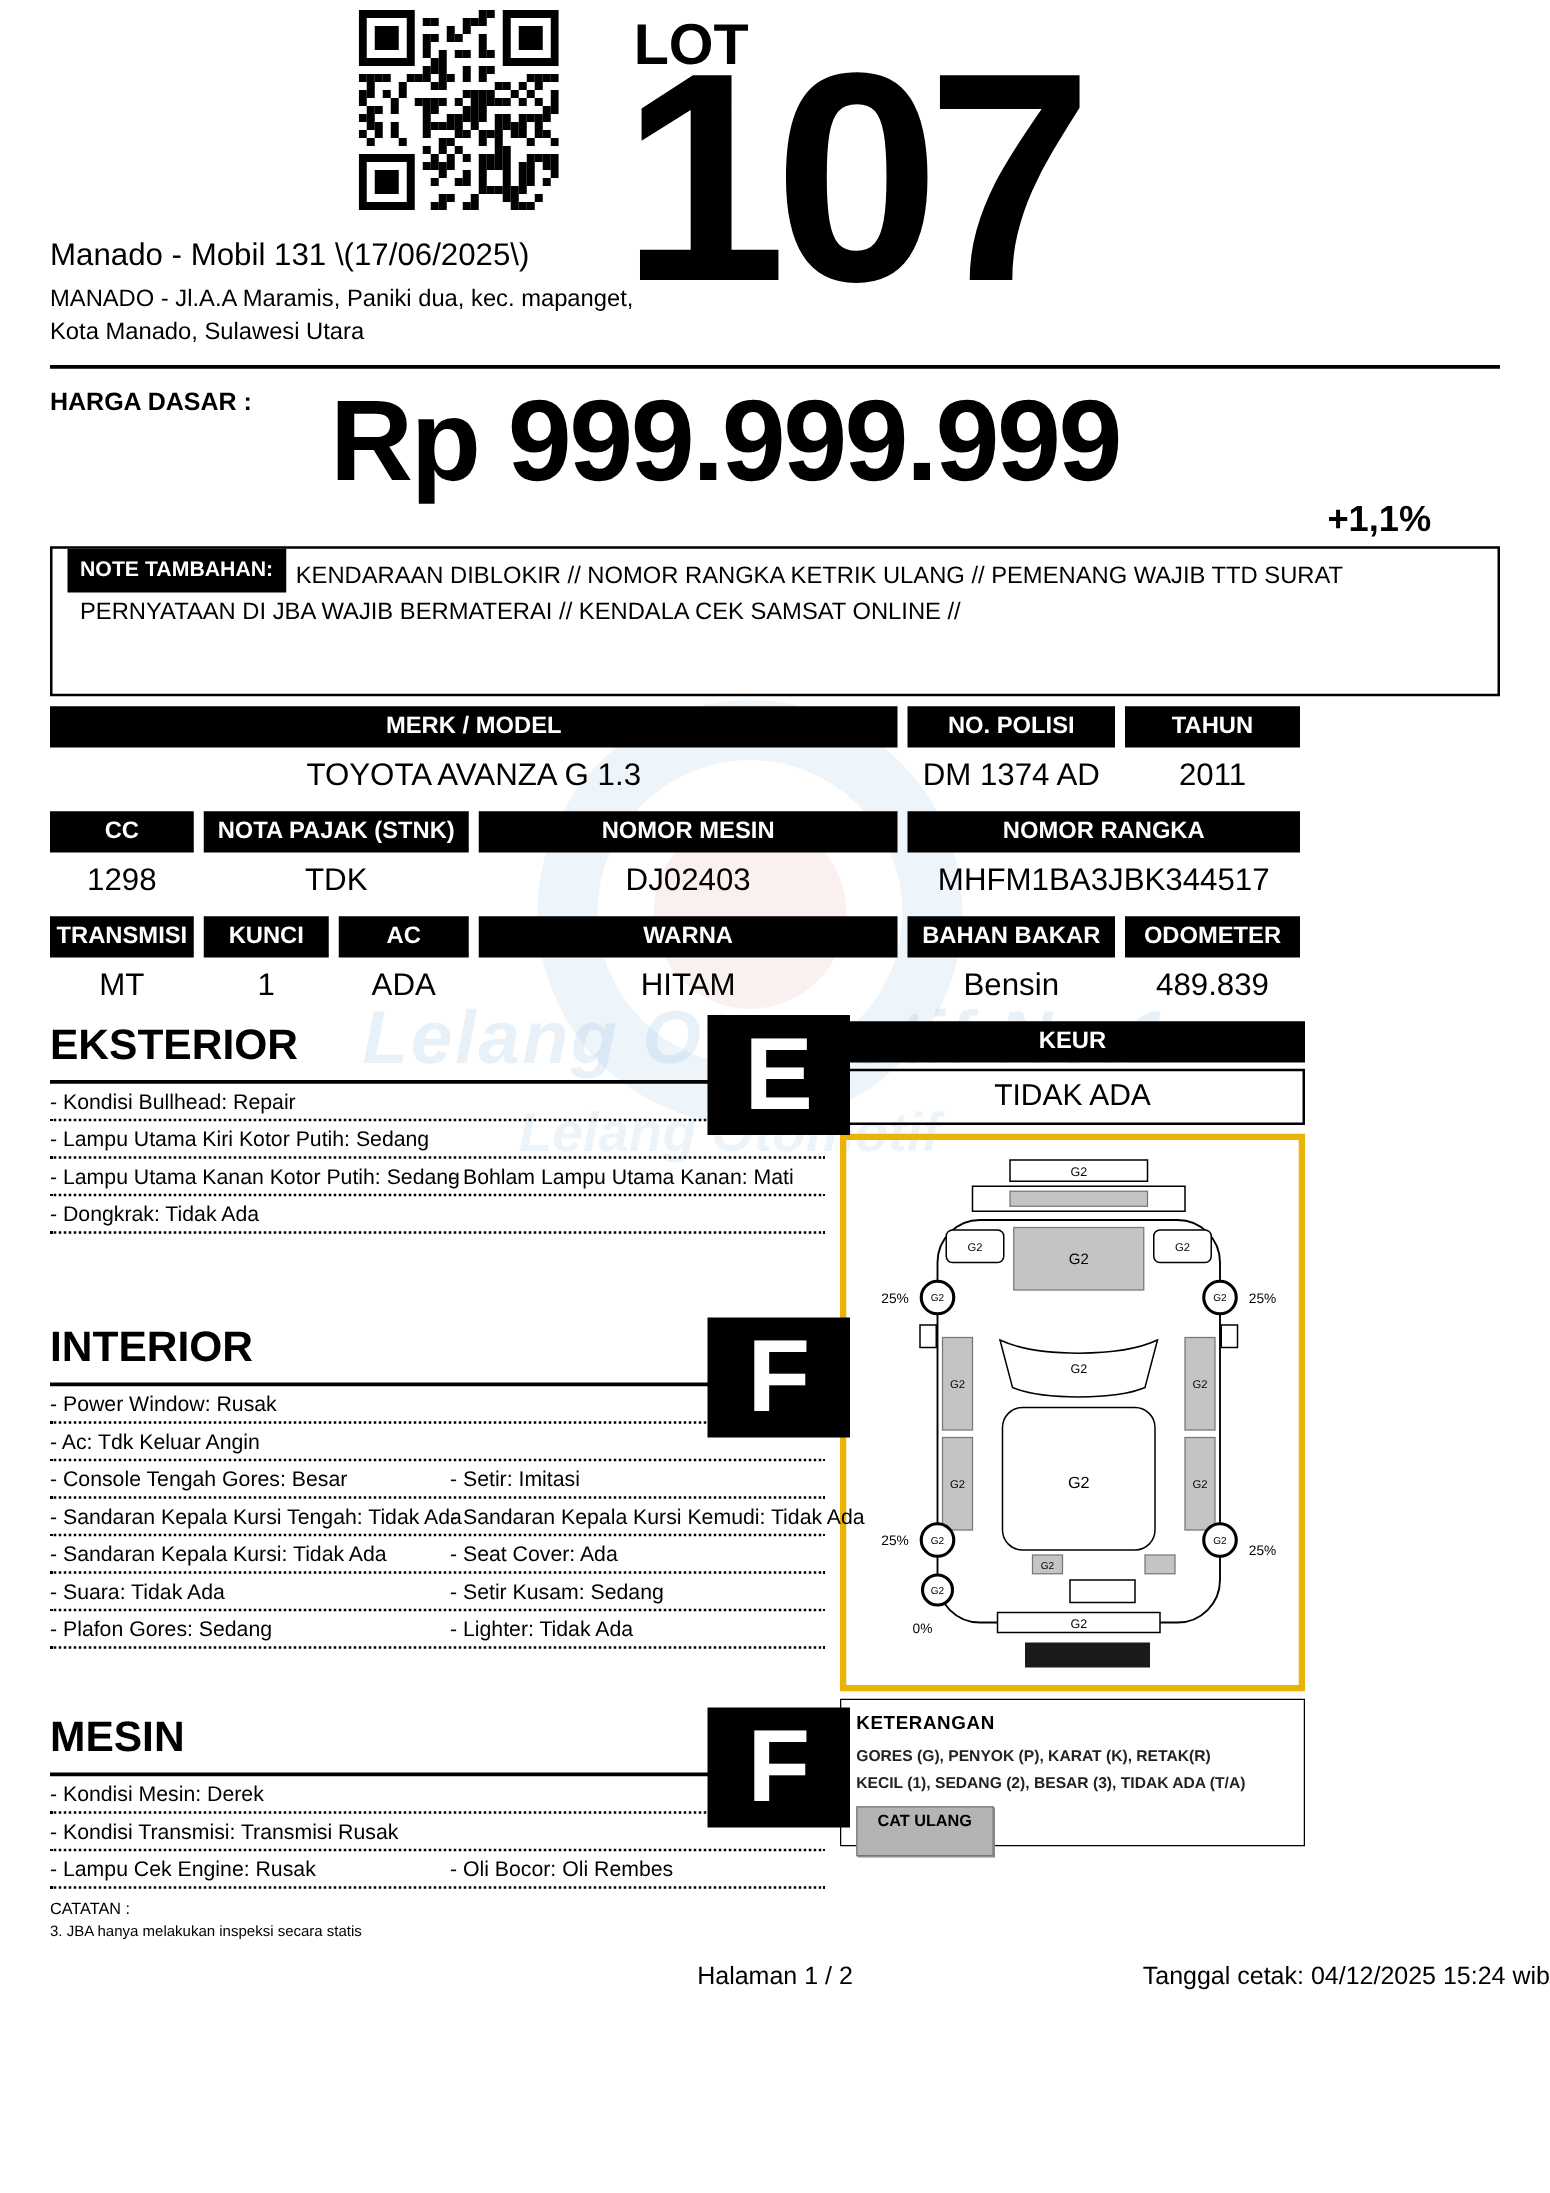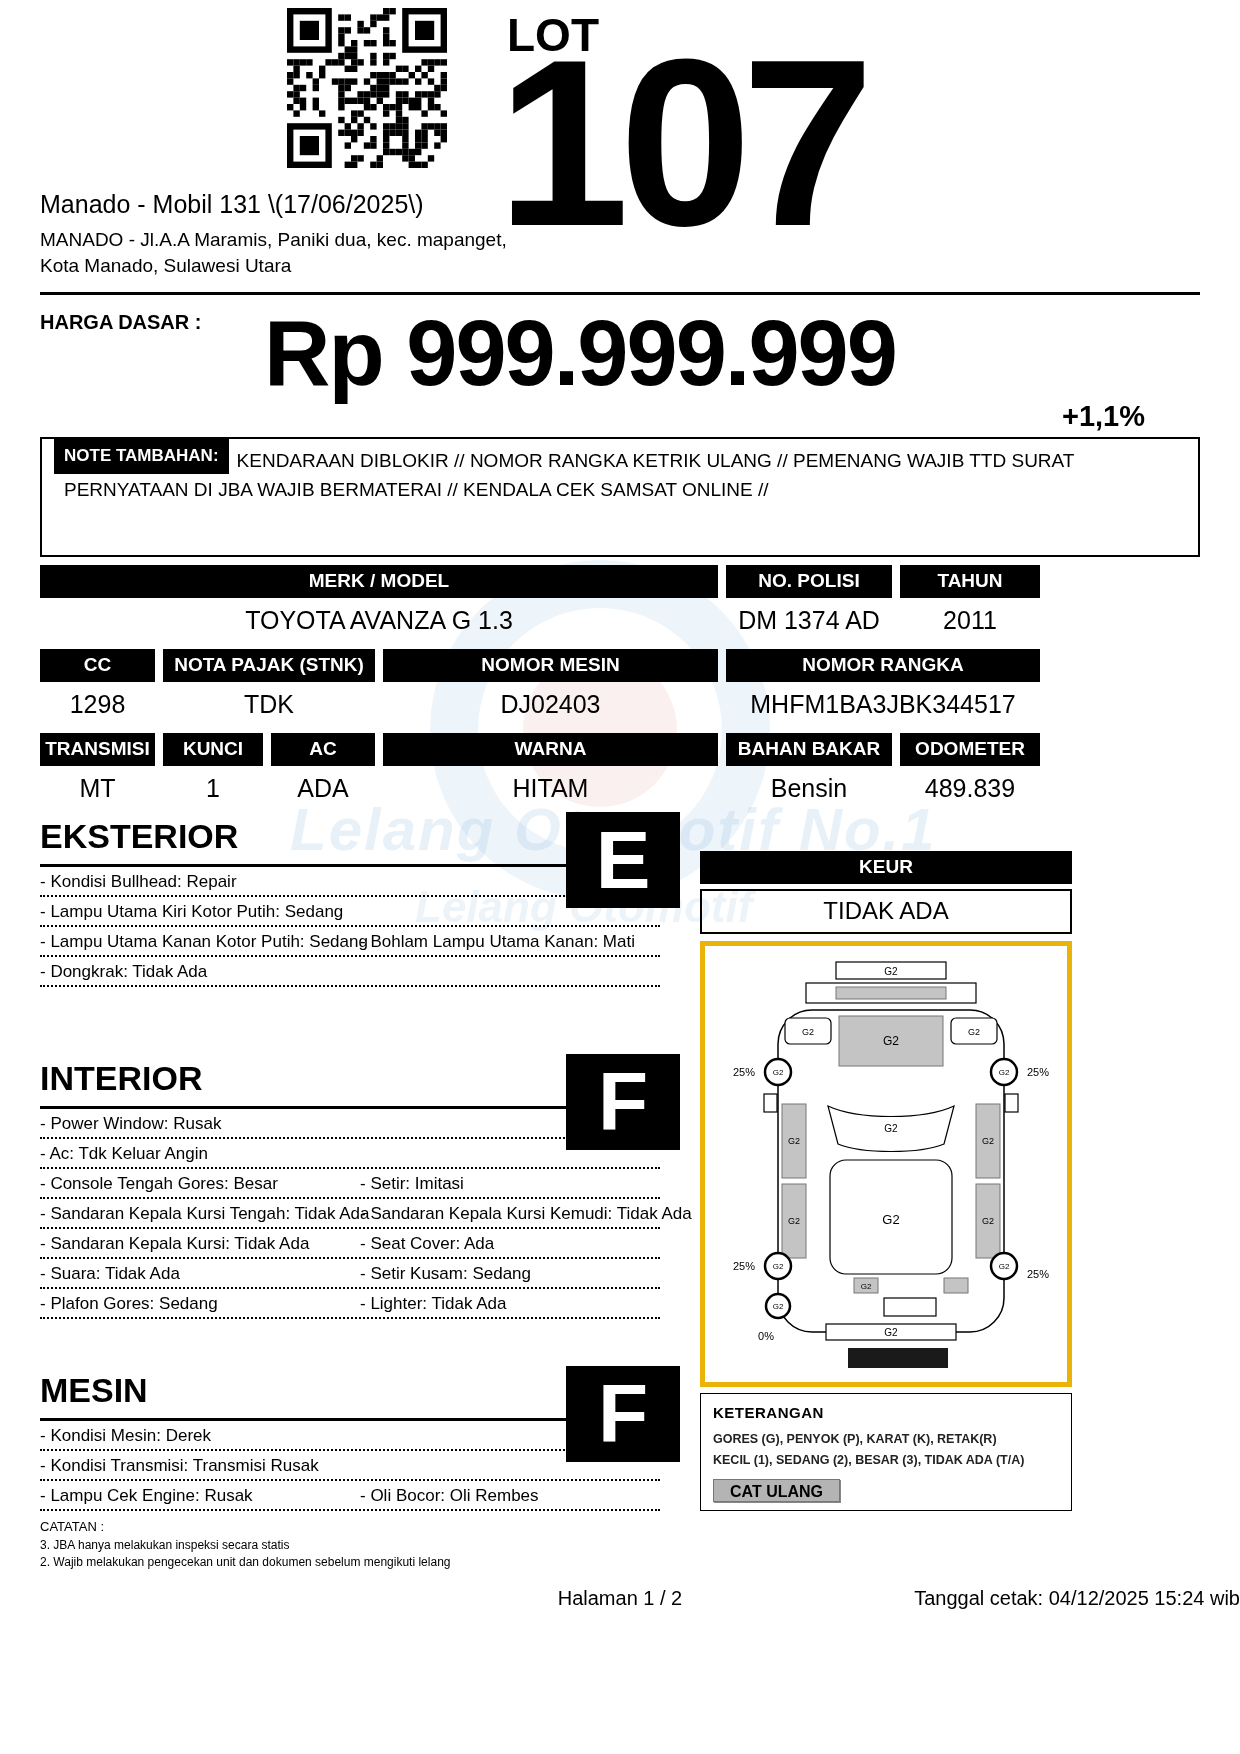--- a/index.html
+++ b/index.html
@@ -49,21 +49,21 @@
   .spec { margin:0 0 0 40px; width:1000px; }
   .spec-row { display:grid; column-gap:8px; margin-bottom:5px; }
   .row-a { grid-template-columns:678px 166px 140px; }
   .row-b { grid-template-columns:115px 212px 335px 314px; }
   .row-c { grid-template-columns:115px 100px 104px 335px 166px 140px; }
   .hdr { grid-row:1; background:#000; color:#fff; font-weight:bold; font-size:19px;
          text-align:center; padding:5px 0 6px; white-space:nowrap; }
   .val { grid-row:2; font-size:25px; text-align:center; padding:8px 0 9px; white-space:nowrap; }
 
   
-  .columns { display:flex; margin-left:40px; gap:40px;align-items:flex-end; }
+  .columns { display:flex; margin-left:40px; gap:12px; }
   .left-col { width:620px; }
   .right-col { width:372px; }
 
   .section { position:relative; }
   .sec-eksterior { margin-bottom:72px; }
   .sec-interior { margin-bottom:52px; }
   .sec-title { font-size:34px; font-weight:bold; padding-bottom:8px; border-bottom:3px solid #000; }
   .grade { position:absolute; top:-5px; right:-20px; width:114px; height:96px; background:#000;
            color:#fff; display:flex; align-items:center; justify-content:center;
            font-size:82px; font-weight:bold; z-index:2; }
@@ -80,21 +80,21 @@
   .diagram-box svg text { text-anchor:middle; fill:#000; }
   .ol   { fill:#fff; stroke:#000; stroke-width:1.2; }
   .olnf { fill:none; stroke:#000; stroke-width:1.5; }
   .gray2{ fill:#c4c4c4; stroke:#777; stroke-width:1; }
   .wheel{ fill:#fff; stroke:#000; stroke-width:2.5; }
 
   .ket-box { margin-top:6px; border:1px solid #000; padding:10px 12px; height:118px; }
   .ket-title { font-size:15px; font-weight:bold; margin-bottom:8px; letter-spacing:.5px; }
   .ket-line { font-size:12.5px; line-height:21px; font-weight:600; color:#222; }
   .ket-btn { display:inline-block; margin-top:8px; background:#b4b4b4; border:1px solid #777;
-             padding:3px 16px 0; font-size:16px; font-weight:bold; box-shadow:1px 1px 0 #888; }
+             padding:3px 16px 20px; font-size:13px; font-weight:bold; box-shadow:1px 1px 0 #888; }
 
   
   .catatan { margin:8px 0 0 40px; }
   .catatan-title { font-size:13px; margin-bottom:3px; }
   .catatan-item { font-size:12px; line-height:17px; }
   .footer-row { display:grid; grid-template-columns:1fr auto 1fr; margin-top:16px; align-items:center; }
   .page-num { grid-column:2; font-size:20px; }
   .printed { grid-column:3; text-align:right; font-size:20px; }
 </style>
 </head>
@@ -534,21 +534,20 @@
           <div class="ket-line">GORES (G), PENYOK (P), KARAT (K), RETAK(R)</div>
           <div class="ket-line">KECIL (1), SEDANG (2), BESAR (3), TIDAK ADA (T/A)</div>
           <div class="ket-btn">CAT ULANG</div>
         </div>
       </div>
     </div>
 
     <div class="catatan">
       <div class="catatan-title">CATATAN :</div>
       <div class="catatan-item">3. JBA hanya melakukan inspeksi secara statis</div>
-      <div class="catatan-item">2. Wajib melakukan pengecekan unit dan dokumen sebelum mengikuti lelang</div>
     </div>
 
     <div class="footer-row">
       <span class="page-num">Halaman 1 / 2</span>
       <span class="printed">Tanggal cetak: 04/12/2025 15:24 wib</span>
     </div>
 
   </div>
 </div>
 

